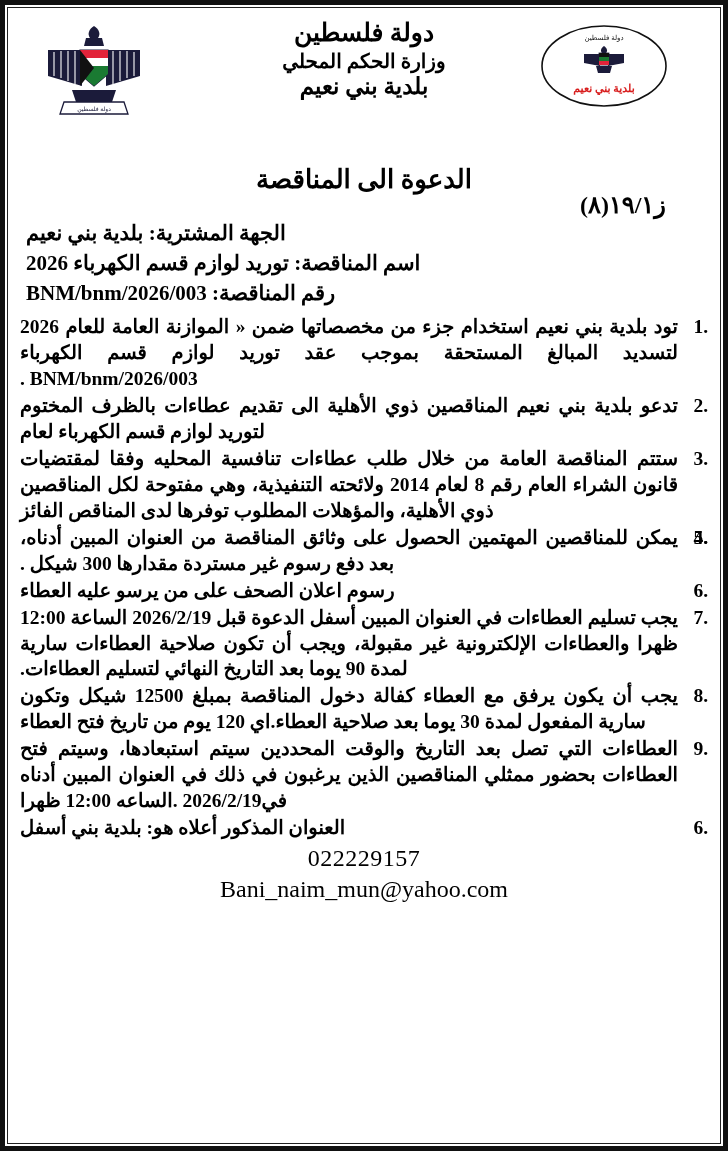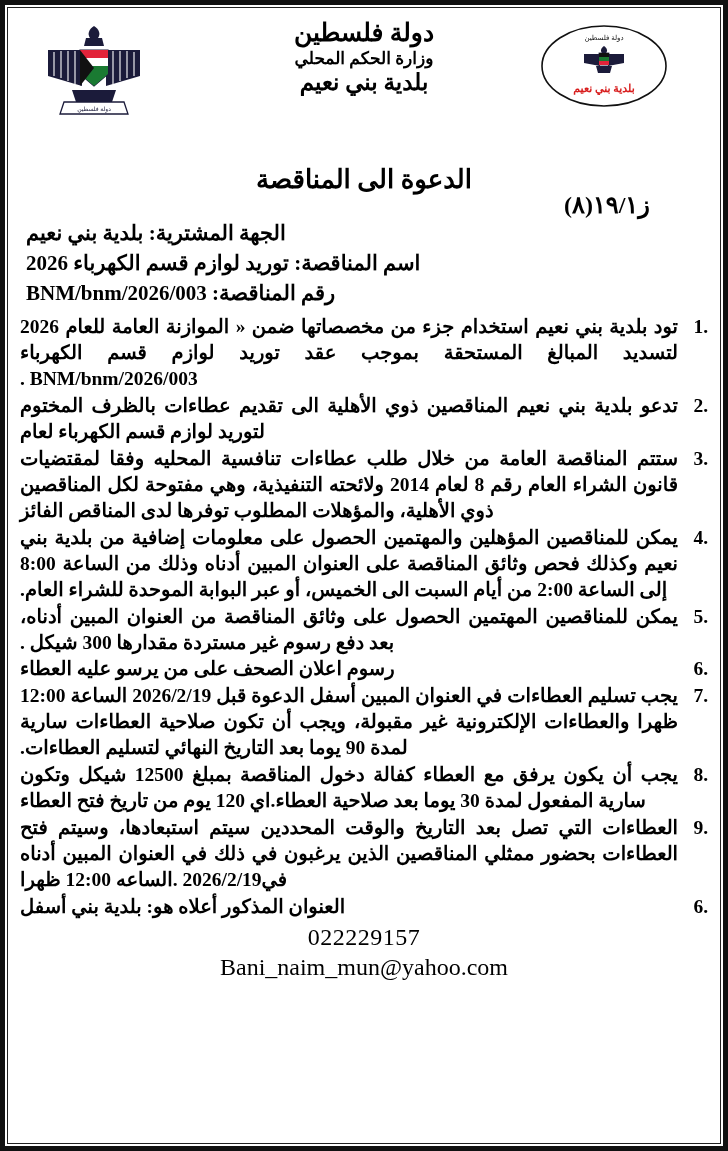--- a/index.html
+++ b/index.html
@@ -55,39 +55,39 @@
   .org-titles {
     text-align: center;
     padding-top: 4px;
   }
   .org-line {
     font-weight: bold;
     line-height: 1.22;
     letter-spacing: 0;
   }
   .org-line-1 { font-size: 25px; }
-  .org-line-2 { font-size: 17px; }
+  .org-line-2 { font-size: 20px; }
   .org-line-3 { font-size: 23px; }
 
   .doc-title {
     text-align: center;
     font-size: 26px;
     font-weight: bold;
     margin-top: 0;
   }
 
   
   .refrow {
     position: relative;
     height: 30px;
   }
   .ref-code {
     position: absolute;
     right: auto;
-    left: 544px;
+    left: 560px;
     top: -4px;
     font-size: 24px;
     font-weight: bold;
     direction: rtl;
     white-space: nowrap;
   }
 
   
   .subtitles {
     text-align: left;
@@ -228,21 +228,20 @@
       <li>
         <span class="num">2.</span>
         <span>تدعو بلدية بني نعيم المناقصين ذوي الأهلية الى تقديم عطاءات بالظرف المختوم لتوريد لوازم قسم الكهرباء لعام</span>
       </li>
       <li>
         <span class="num">3.</span>
         <span>ستتم المناقصة العامة من خلال طلب عطاءات تنافسية المحليه وفقا لمقتضيات قانون الشراء العام رقم 8 لعام 2014 ولائحته التنفيذية، وهي مفتوحة لكل المناقصين ذوي الأهلية، والمؤهلات المطلوب توفرها لدى المناقص الفائز</span>
       </li>
       <li>
         <span class="num">4.</span>
-        <span>يمكن للمناقصين المؤهلين والمهتمين الحصول على معلومات إضافية من بلدية بني نعيم وكذلك فحص وثائق المناقصة على العنوان المبين أدناه وذلك من الساعة 8:00 إلى الساعة 2:00 من أيام السبت الى الخميس، أو عبر البوابة الموحدة للشراء العام.</span>
       </li>
       <li>
         <span class="num">5.</span>
         <span>يمكن للمناقصين المهتمين الحصول على وثائق المناقصة من العنوان المبين أدناه، بعد دفع رسوم غير مستردة مقدارها 300 شيكل .</span>
       </li>
       <li>
         <span class="num">6.</span>
         <span>رسوم اعلان الصحف على من يرسو عليه العطاء</span>
       </li>
       <li>

